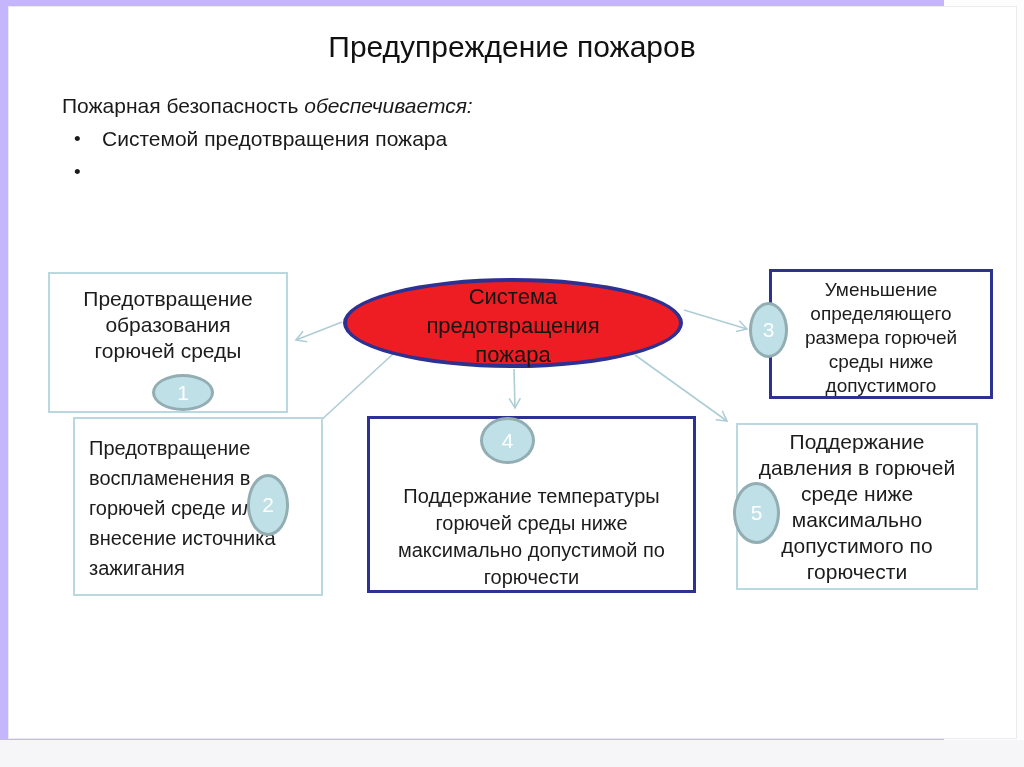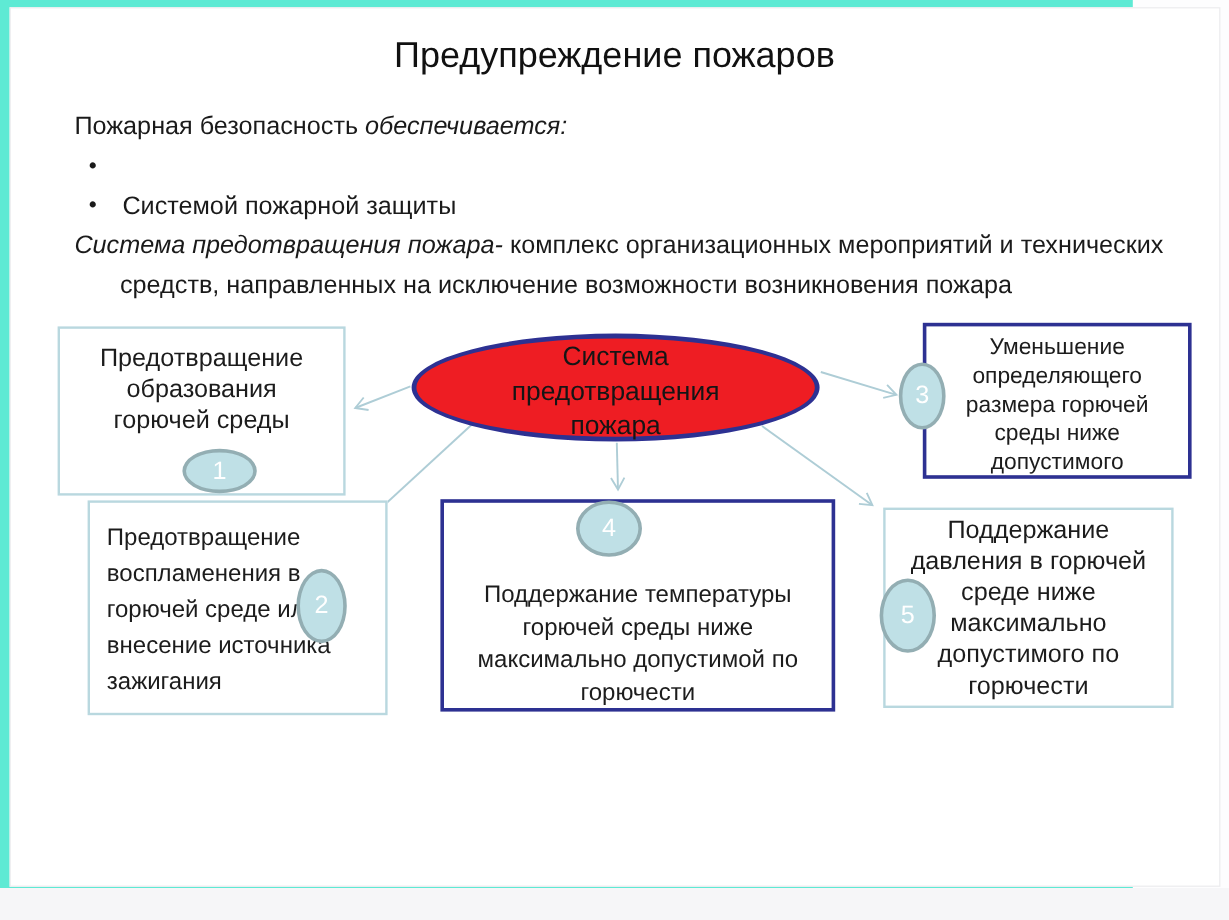--- a/index.html
+++ b/index.html
@@ -1,21 +1,21 @@
 <!DOCTYPE html>
 <html style="--red: #ee1d23; --navy: #2d3192; --lightblue: #b9d8df; --badge-fill: #bfe0e6; --badge-border: #93aeb3; --arrow: #aecdd6;"><head>
 <meta charset="utf-8">
 <style>
   html,body{margin:0;padding:0;}
   body{
     width:1024px;height:767px;overflow:hidden;
     font-family:"Liberation Sans","DejaVu Sans",sans-serif;
     background:#fdfdfe;
   }
-  .page{position:relative;width:944px;height:767px;background:#5eead4;}
+  .page{position:relative;width:944px;height:767px;background:#c4b5fd;}
   .slide{
     position:absolute;left:8px;top:6px;width:1009px;height:733px;
     background:#ffffff;border:1px solid #ebebee;box-sizing:border-box;
   }
   .bottom-strip{
     position:absolute;left:0;top:740px;width:1024px;height:27px;
     background:#f6f6f8;
   }
   .title{
     position:absolute;left:0;top:30px;width:1024px;
@@ -68,26 +68,25 @@
 <div class="page">
   <div class="slide"></div>
   <div class="bottom-strip"></div>
 
   <div class="title">Предупреждение пожаров</div>
 
   <div class="textblock">
     <p><span>Пожарная безопасность </span><em>обеспечивается:</em></p>
     <div class="bullet-row">
       <span class="bullet-dot">•</span>
+      <span>Системой предотвращения пожара</span>
     </div>
     <div class="bullet-row">
       <span class="bullet-dot">•</span>
-      <span>Системой пожарной защиты</span>
     </div>
-    <p class="definition"><em>Система предотвращения пожара-</em><span> комплекс организационных мероприятий и технических средств, направленных на исключение возможности возникновения пожара</span></p>
   </div>
 
   <svg class="arrow-layer" viewBox="0 0 1024 767" xmlns="http://www.w3.org/2000/svg">
     <defs>
       <marker id="ah" viewBox="0 0 10 10" refX="8" refY="5" markerWidth="14" markerHeight="14" markerUnits="userSpaceOnUse" orient="auto">
         <path d="M1,1 L8,5 L1,9" fill="none" stroke-width="1.1" stroke="#aecdd6"></path>
       </marker>
     </defs>
     <line x1="342" y1="322" x2="296" y2="340" marker-end="url(#ah)" stroke="#aecdd6"></line>
     <line x1="393" y1="354" x2="306" y2="434" marker-end="url(#ah)" stroke="#aecdd6"></line>

